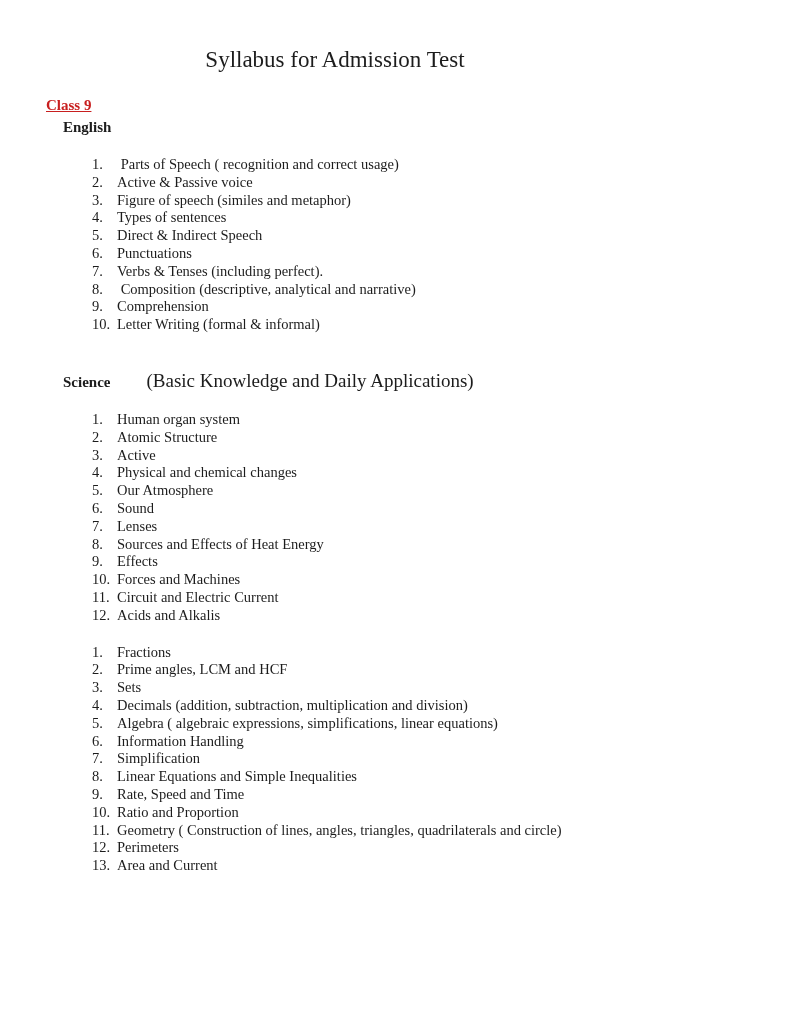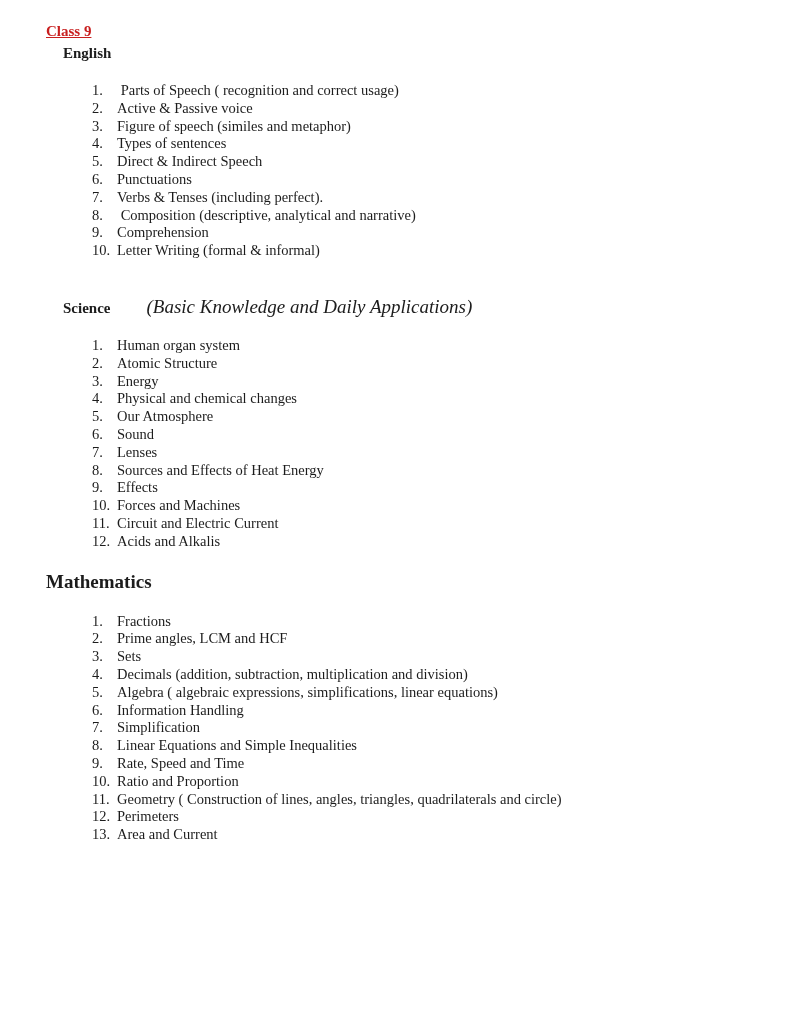--- a/index.html
+++ b/index.html
@@ -36,21 +36,20 @@
   .heading-line {
     margin-left: 63px;
     font-size: 15px;
     line-height: 23px;
     font-weight: 700;
   }
   .heading-line .subheading {
     font-weight: 400;
     font-size: 19px;
     margin-left: 36px;
-    font-style: italic;
   }
   .heading-large {
     margin-left: 46px;
     font-size: 19px;
     line-height: 24px;
     font-weight: 700;
   }
   ol.syllabus-list {
     list-style: none;
     counter-reset: item;
@@ -75,20 +74,21 @@
   .sec-science                  { margin-top: 35px; }
   .sec-science .syllabus-list   { margin-top: 17px; }
   .sec-mathematics              { margin-top: 19px; }
   .sec-mathematics .syllabus-list { margin-top: 19px; }
 </style>
 </head>
 <body>
 
 <div class="page">
 
+  <h1 class="title">Syllabus for Admission Test</h1>
 
   <div class="class-label" style="color: rgb(200, 31, 31); text-decoration: underline;">Class 9</div>
 
   <div class="section sec-english">
     <div class="heading-line">English</div>
     <ol class="syllabus-list">
         <li> Parts of Speech ( recognition and correct usage)</li>
         <li>Active &amp; Passive voice</li>
         <li>Figure of speech (similes and metaphor)</li>
         <li>Types of sentences</li>
@@ -101,35 +101,34 @@
       </ol>
   </div>
 
   <div class="section sec-science">
     <div class="heading-line">
       <span>Science</span><span class="subheading">(Basic Knowledge and Daily Applications)</span>
     </div>
     <ol class="syllabus-list">
         <li>Human organ system</li>
         <li>Atomic Structure</li>
-        <li>Energy</li>
+        <li>Active</li>
         <li>Physical and chemical changes</li>
         <li>Our Atmosphere</li>
         <li>Sound</li>
         <li>Lenses</li>
         <li>Sources and Effects of Heat Energy</li>
         <li>Effects</li>
         <li>Forces and Machines</li>
         <li>Circuit and Electric Current</li>
         <li>Acids and Alkalis</li>
       </ol>
   </div>
 
   <div class="section sec-mathematics">
-    <div class="heading-large">Mathematics</div>
     <ol class="syllabus-list">
         <li>Fractions</li>
         <li>Prime angles, LCM and HCF</li>
         <li>Sets</li>
         <li>Decimals (addition, subtraction, multiplication and division)</li>
         <li>Algebra ( algebraic expressions, simplifications, linear equations)</li>
         <li>Information Handling</li>
         <li>Simplification</li>
         <li>Linear Equations and Simple Inequalities</li>
         <li>Rate, Speed and Time</li>

